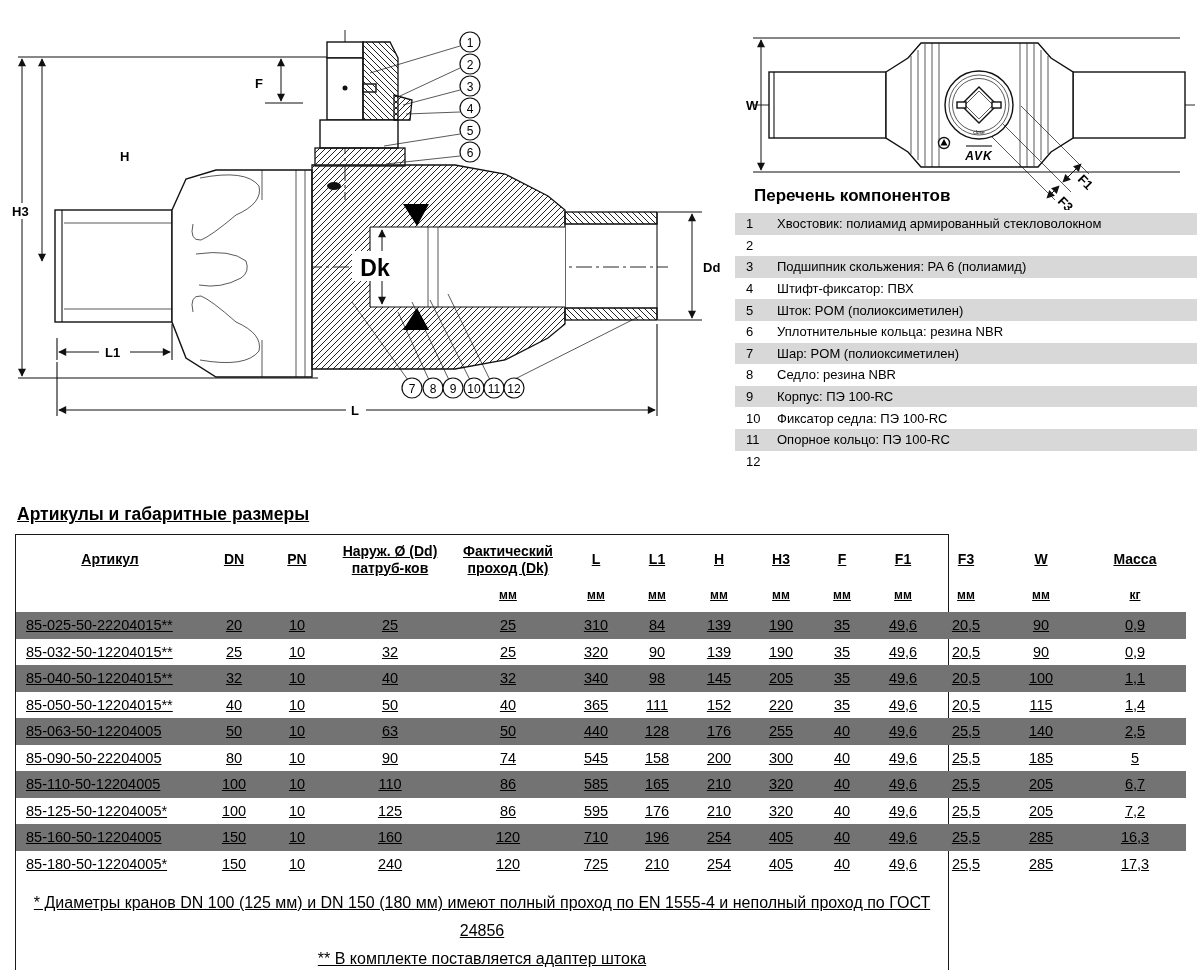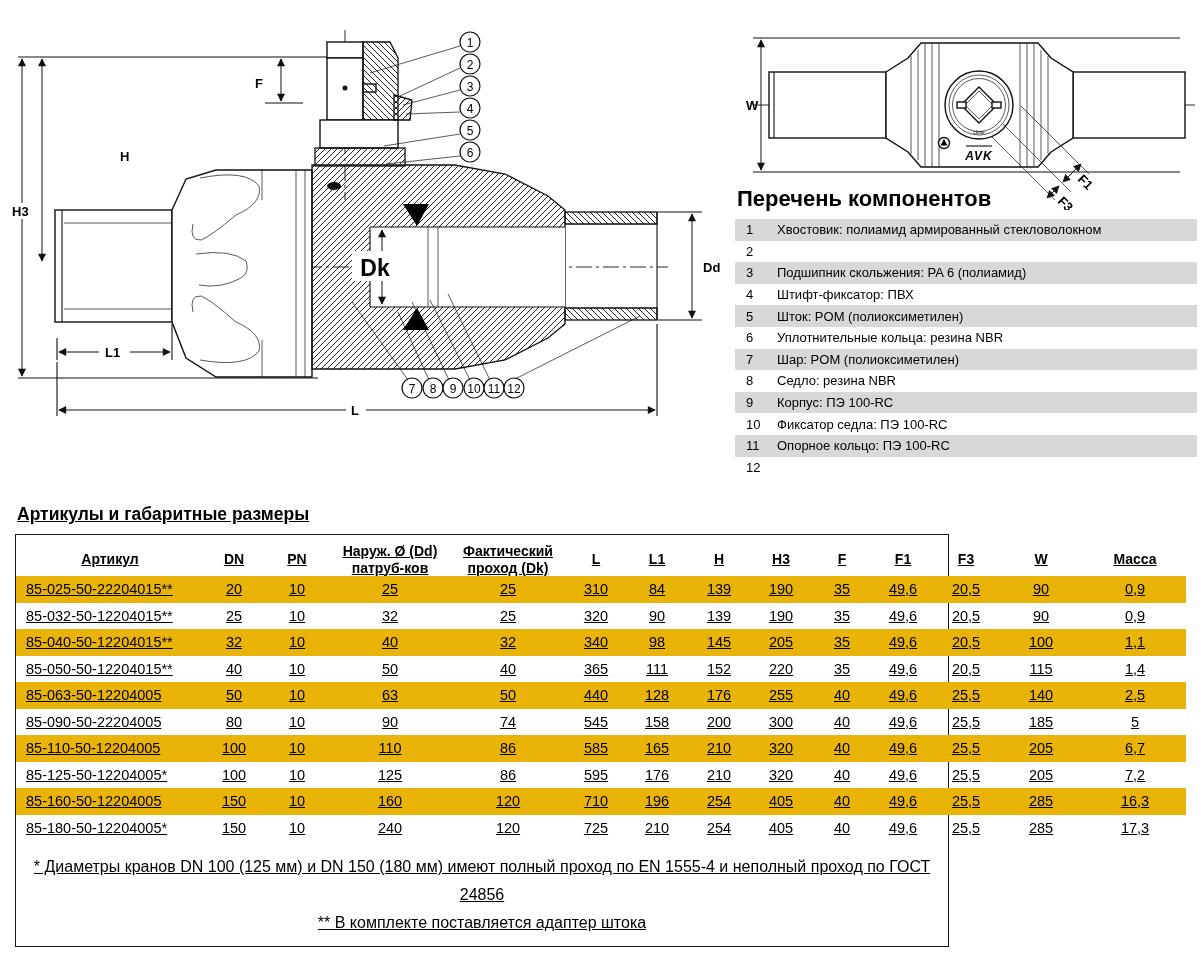--- a/index.html
+++ b/index.html
@@ -22,38 +22,38 @@
   .outl{stroke:#111;stroke-width:1.4;fill:#fff;}
   .outlh1{stroke:#111;stroke-width:1.3;fill:url(#h1);}
   .outlh2{stroke:#111;stroke-width:1.3;fill:url(#h2);}
   .cl{stroke:#111;stroke-width:0.9;fill:none;stroke-dasharray:16 4 3 4;}
   .dimln{stroke:#111;stroke-width:1;fill:none;}
   .callout{stroke:#111;stroke-width:1.2;fill:#fff;}
   .wbg{fill:#fff;}
 
   
   #components{position:absolute;left:735px;top:186px;width:462px;}
-  .comp-title{font-size:22px;font-weight:bold;margin:0 0 7px 2px;}
+  .comp-title{font-size:17px;font-weight:bold;margin:0 0 7px 19px;}
   .comp-row{display:flex;align-items:center;height:21.6px;font-size:13px;}
   .comp-row.stripe{background:#d8d8d8;}
   .comp-num{width:42px;padding-left:11px;box-sizing:border-box;}
   .comp-text{flex:1;}
 
   
   #dims{position:absolute;left:15px;top:504px;width:934px;text-decoration:underline;}
   .dims-title{font-size:17.5px;font-weight:bold;margin:0 0 9px 2px;}
   .table-box{border:1.5px solid #1a1a1a;}
   table{border-collapse:collapse;table-layout:fixed;width:1167px;}
   th{font-size:14px;font-weight:bold;text-align:center;vertical-align:middle;
      padding:8px 2px 0 2px;line-height:1.18;}
   th.c0{text-align:center;}
   td{font-size:14.5px;text-align:center;padding:0;height:26.5px;}
   td.unit{font-size:12px;font-weight:bold;height:auto;padding:12px 0 10px 0;}
   td.art{text-align:left;padding-left:10px;}
-  tr.stripe{background:#eab308;}
+  tr.stripe{background:#737373;}
   .footnotes{font-size:16px;line-height:1.75;padding:12px 8px 9px 8px;text-align:center;}
 </style>
 </head>
 <body>
 
 <svg id="left-drawing" class="svg-abs" width="730" height="435" viewBox="0 0 730 435">
   <defs>
     <pattern id="h1" patternUnits="userSpaceOnUse" width="6" height="6">
       <path d="M0 6 L6 0" stroke="#222" stroke-width="1"></path>
     </pattern>
@@ -306,20 +306,36 @@
             <th class="c5">L</th>
             <th class="c6">L1</th>
             <th class="c7">H</th>
             <th class="c8">H3</th>
             <th class="c9">F</th>
             <th class="c10">F1</th>
             <th class="c11">F3</th>
             <th class="c12">W</th>
             <th class="c13">Масса</th>
           </tr>
+        <tr>
+            <td class="unit"></td>
+            <td class="unit"></td>
+            <td class="unit"></td>
+            <td class="unit"></td>
+            <td class="unit">мм</td>
+            <td class="unit">мм</td>
+            <td class="unit">мм</td>
+            <td class="unit">мм</td>
+            <td class="unit">мм</td>
+            <td class="unit">мм</td>
+            <td class="unit">мм</td>
+            <td class="unit">мм</td>
+            <td class="unit">мм</td>
+            <td class="unit">кг</td>
+          </tr>
       </thead>
       <tbody>
           <tr class="stripe">
             <td class="art">85-025-50-22204015**</td>
             <td>20</td>
             <td>10</td>
             <td>25</td>
             <td>25</td>
             <td>310</td>
             <td>84</td>

